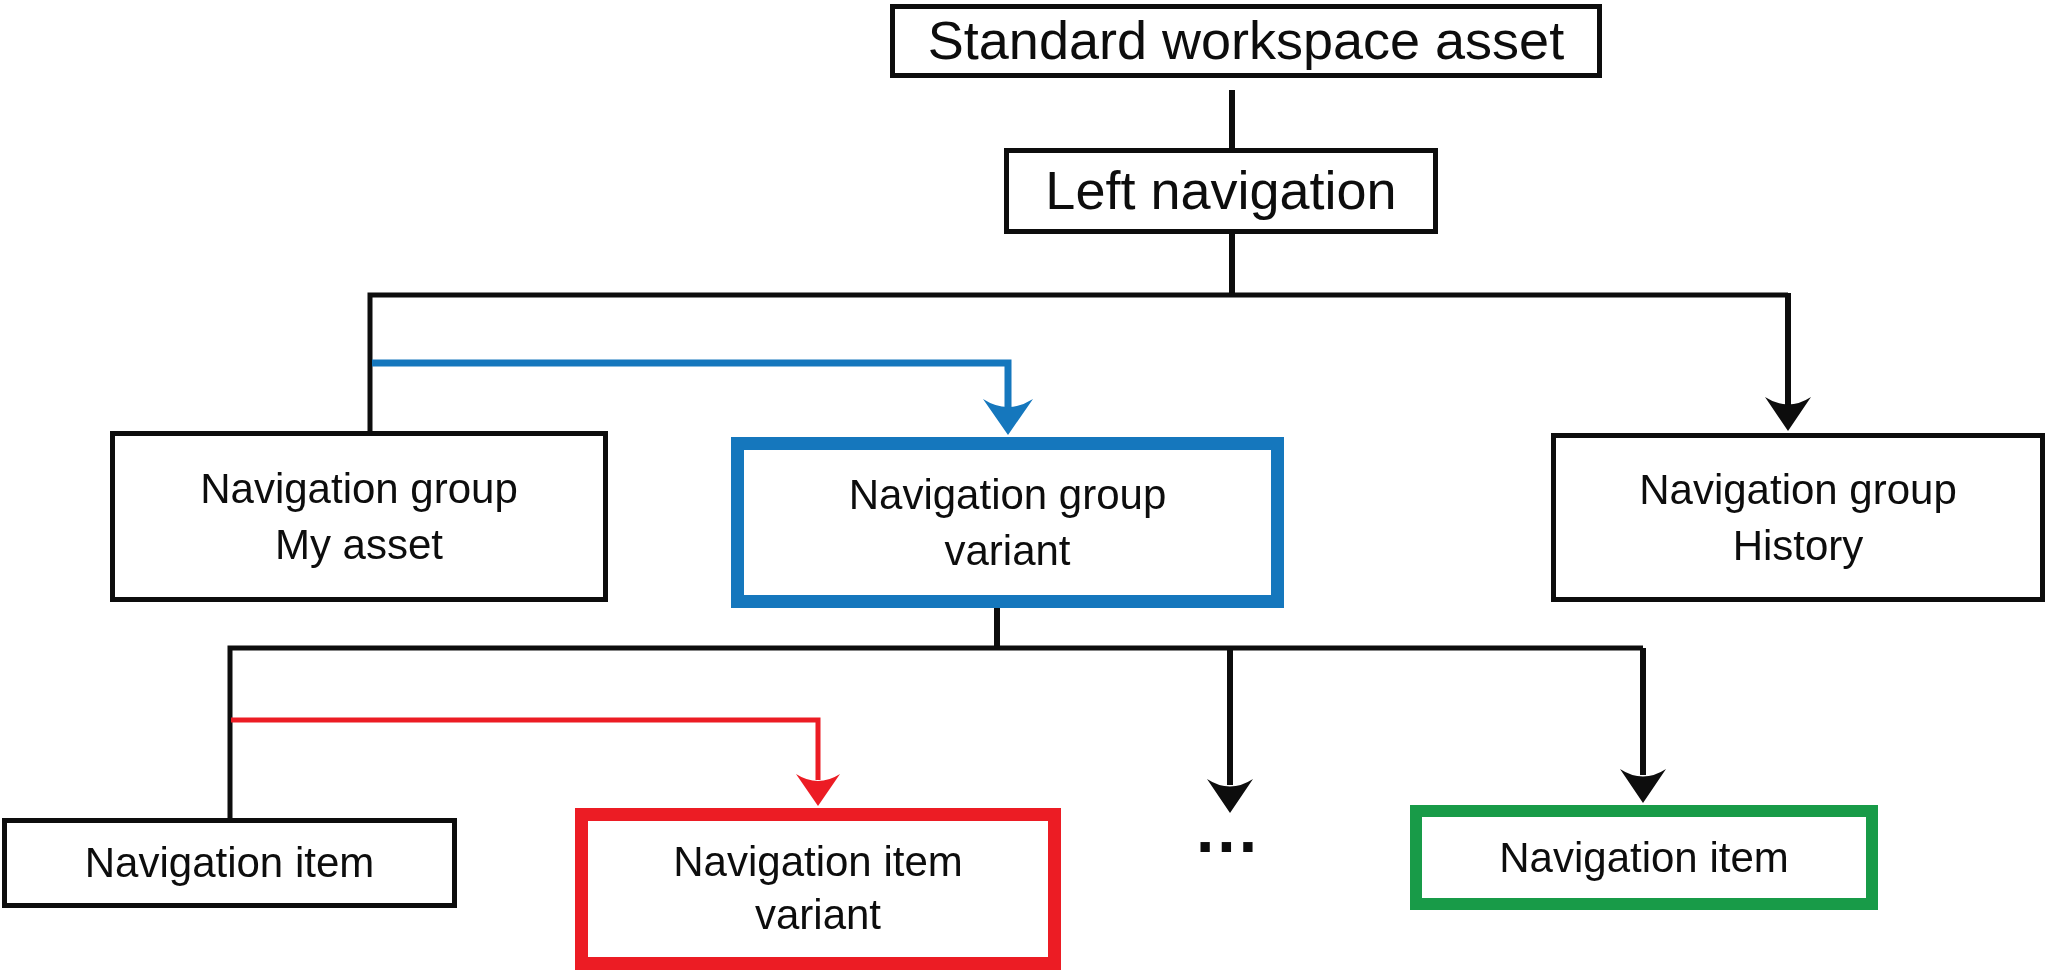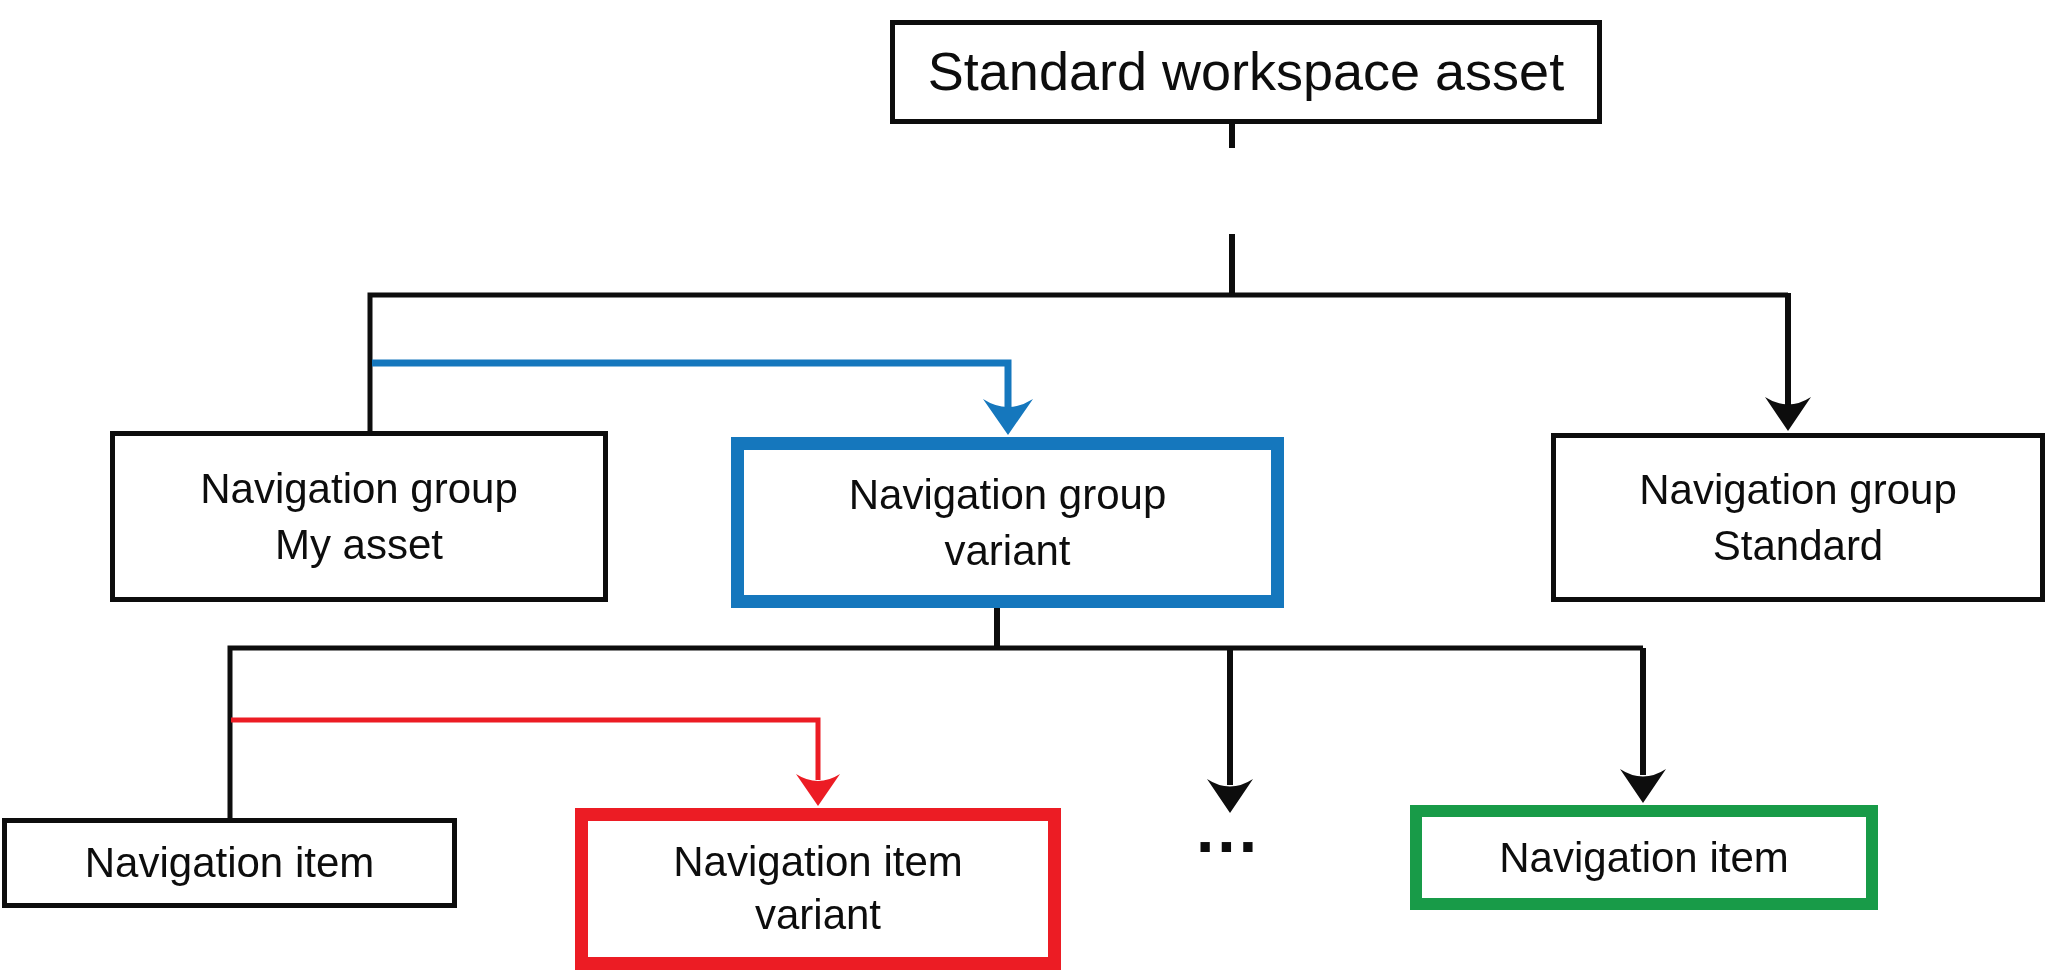--- a/index.html
+++ b/index.html
@@ -34,21 +34,21 @@
     flex-direction:column;
     align-items:center;
     justify-content:center;
     text-align:center;
     font-size:42px;
     line-height:1.32;
     white-space:nowrap;
     color:#0d0d0d;
   }
   .node .line{display:block;}
-  .node-root{left:890px;top:20px;width:712px;height:104px;font-size:54px;}
+  .node-root{left:890px;top:4px;width:712px;height:74px;font-size:54px;}
   .node-leftnav{left:1004px;top:148px;width:434px;height:86px;font-size:54px;}
   .node-mypages{left:110px;top:431px;width:498px;height:171px;}
   .node-variant-group{left:731px;top:437px;width:553px;height:171px;border:13px solid var(--accent-blue);}
   .node-history{left:1551px;top:433px;width:494px;height:169px;}
   .node-item{left:2px;top:818px;width:455px;height:90px;}
   .node-item-variant{left:575px;top:808px;width:486px;height:162px;border:13px solid var(--accent-red);line-height:1.26;}
   .node-item-green{left:1410px;top:805px;width:468px;height:105px;border:12px solid var(--accent-green);}
   .ellipsis{
     position:absolute;left:1178px;top:796px;width:100px;height:80px;
     font-size:66px;font-weight:700;letter-spacing:3px;
@@ -85,34 +85,37 @@
     <path class="fill-black" d="M0 0 L-23 -34 Q0 -19 23 -34 Z" transform="translate(1230,813)"></path>
 
     <line class="stroke-black" stroke-width="6" x1="1643" y1="648" x2="1643" y2="775"></line>
     <path class="fill-black" d="M0 0 L-23 -34 Q0 -19 23 -34 Z" transform="translate(1643,803)"></path>
   </svg>
 
   <div class="node node-root">
     <span class="line">Standard workspace asset</span>
   </div>
 
+  <div class="node node-leftnav">
+    <span class="line">Left navigation</span>
+  </div>
 
   <div class="node node-mypages">
     <span class="line">Navigation group</span>
     <span class="line">My asset</span>
   </div>
 
   <div class="node node-variant-group">
     <span class="line">Navigation group</span>
     <span class="line">variant</span>
   </div>
 
   <div class="node node-history">
     <span class="line">Navigation group</span>
-    <span class="line">Standard</span>
+    <span class="line">History</span>
   </div>
 
   <div class="node node-item">
     <span class="line">Navigation item</span>
   </div>
 
   <div class="node node-item-variant">
     <span class="line">Navigation item</span>
     <span class="line">variant</span>
   </div>

